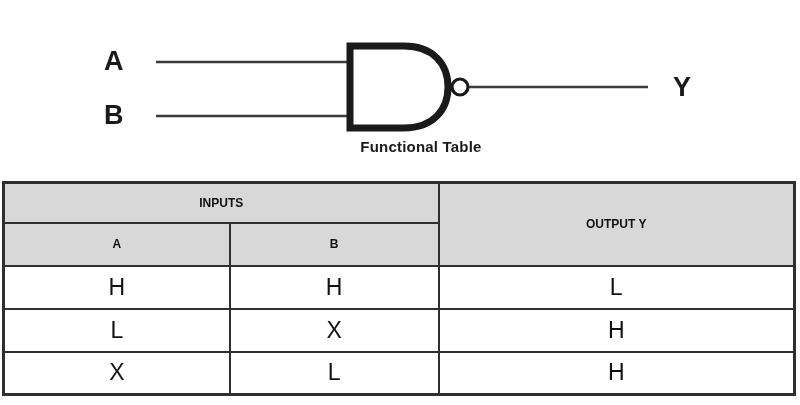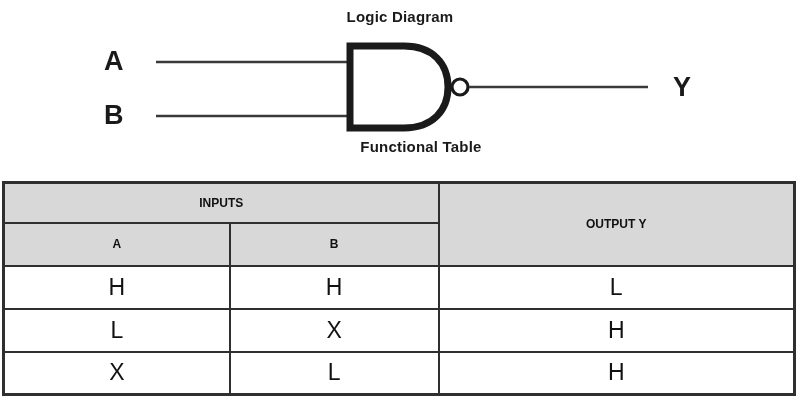--- a/index.html
+++ b/index.html
@@ -75,21 +75,20 @@
   }
   tr.hdr-top  { height: 40px; }
   tr.hdr-sub  { height: 43px; }
   tr.body-row { height: 43px; }
 </style>
 </head>
 <body>
 
 <div class="page">
 
-  <div class="section-title diagram-title">Logic Diagram</div>
 
   <svg class="gate-svg" viewBox="0 0 800 175" xmlns="http://www.w3.org/2000/svg">
     <line x1="156" y1="62" x2="352" y2="62" stroke="#3a3a3a" stroke-width="2.4"></line>
     <line x1="156" y1="116" x2="352" y2="116" stroke="#3a3a3a" stroke-width="2.4"></line>
     <path d="M 350 46 H 404 C 433 46 448 64 448 87 C 448 110 433 128 404 128 H 350 Z" fill="#ffffff" stroke="#1a1a1a" stroke-width="7" stroke-linejoin="miter"></path>
     <circle cx="460" cy="87" r="8" fill="#ffffff" stroke="#1a1a1a" stroke-width="3.2"></circle>
     <line x1="469" y1="87" x2="648" y2="87" stroke="#3a3a3a" stroke-width="2.4"></line>
   </svg>
 
   <div class="pin-label lbl-a">A</div>

